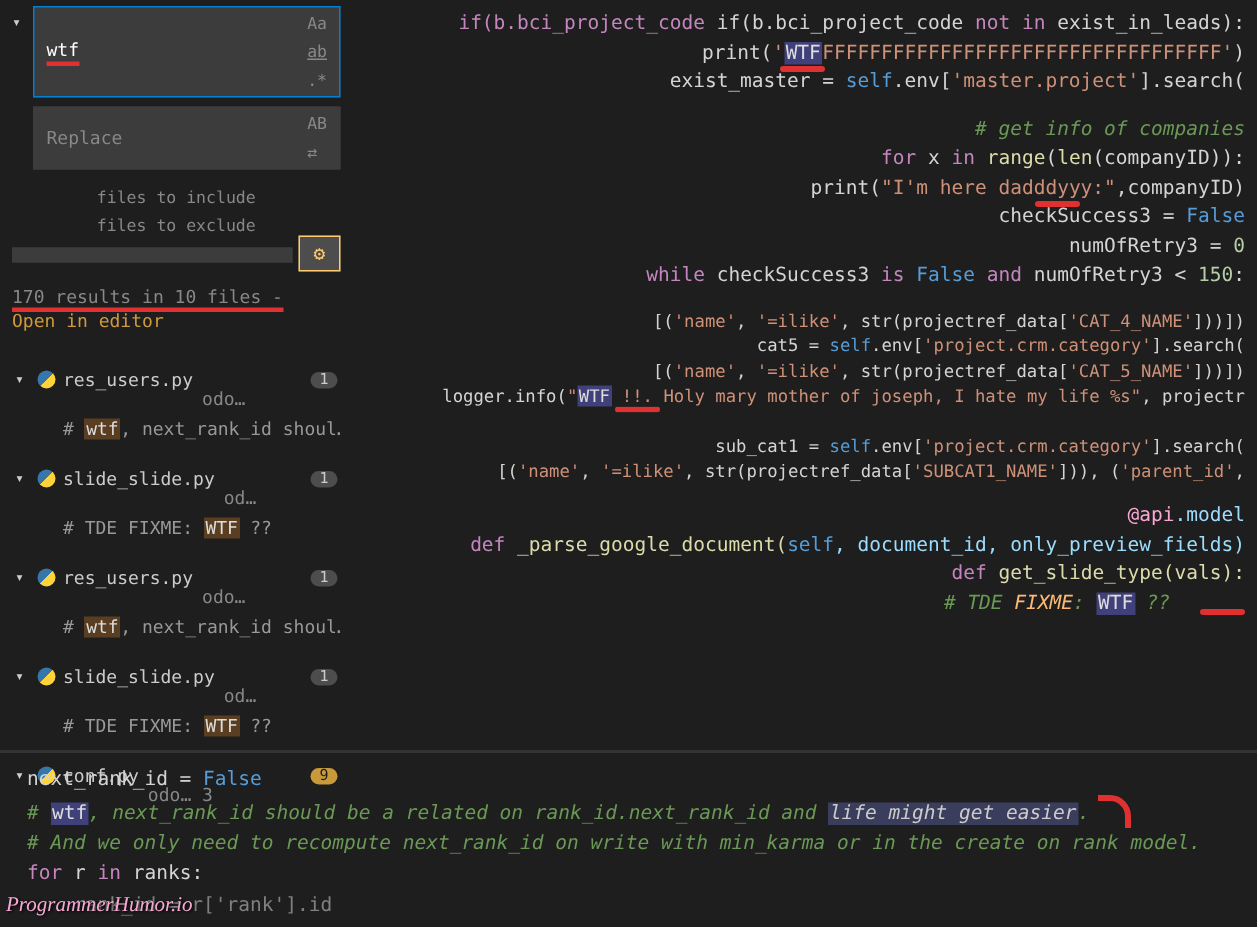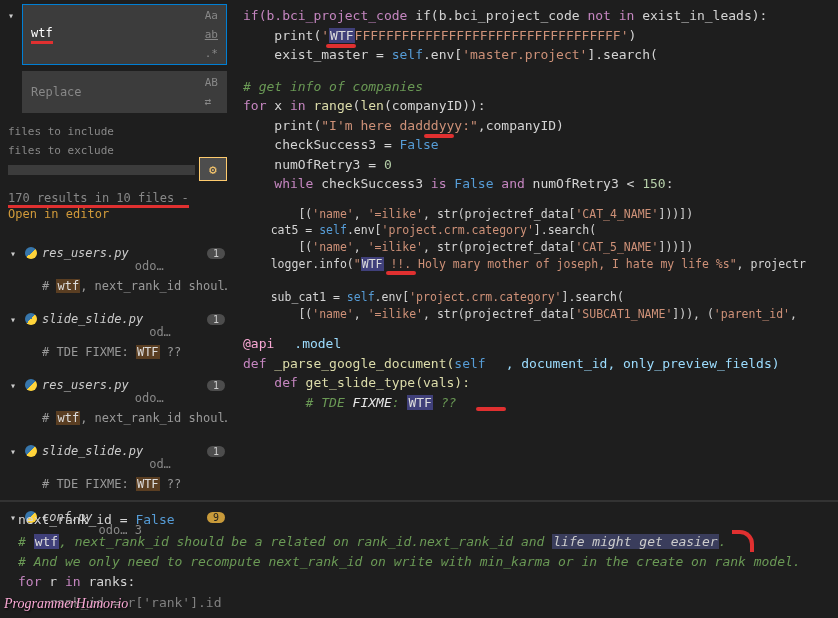--- a/index.html
+++ b/index.html
@@ -35,21 +35,21 @@
   }
   .search-box { border: 1px solid #007fd4; }
   .search-box .value { color: #fff; }
   .search-icons, .replace-icons { display: flex; gap: 6px; color: #888; font-size: 11px; flex-direction: column; }
   .search-icons span, .replace-icons span { cursor: pointer; }
   .underline-red {
     border-bottom: 3px solid #e03030;
     display: inline-block;
     padding-bottom: 1px;
   }
-  .label { color: #888; font-size: 11px; margin: 6px 0 2px; }
+  .label { color: #888; font-size: 11px; margin: 6px 0 2px; text-align: center; }
   .gear-btn {
     width: 28px; height: 24px;
     background: #4d4d4d;
     border: 1px solid #fecb6e;
     color: #fecb6e;
     display: inline-flex; align-items: center; justify-content: center;
     float: right;
     margin-top: -2px;
     font-size: 13px;
   }
@@ -64,21 +64,21 @@
   }
   .chevron { color: #ccc; font-size: 10px; width: 10px; }
   .file-icon { width: 14px; height: 14px; display: inline-flex; align-items: center; justify-content: center; }
   .py-icon::before {
     content: "";
     width: 12px; height: 12px;
     border-radius: 50%;
     background: linear-gradient(135deg, #3776ab 50%, #ffd43b 50%);
     display: inline-block;
   }
-  .fname { color: #ccc; font-style: italic; }
+  .fname { color: #ccc; }
   .fpath { color: #888; margin-left: 2px; margin-top: 26px; }
   .badge {
     background: #4d4d4d;
     color: #ccc;
     border-radius: 8px;
     padding: 0 6px;
     font-size: 10px;
     margin-left: auto;
   }
   .badge-yellow { background: #c89a3a; color: #1e1e1e; }
@@ -101,20 +101,21 @@
   }
   .snippet {
     background: #1e1e1e;
     border: 0;
     font-family: Consolas, monospace;
     font-size: 13px;
     line-height: 1.5;
     padding: 4px 6px;
     overflow: hidden;
     white-space: pre;
+    text-align: right;
   }
   .snip-small { font-size: 11.5px; line-height: 1.45; }
   .footer {
     background: #1e1e1e;
     font-family: Consolas, monospace;
     font-size: 13px;
     line-height: 1.55;
     padding: 8px 10px 2px 18px;
     white-space: pre;
     overflow: hidden;
@@ -126,21 +127,21 @@
     color: #f9a8d4;
     font-style: italic;
     font-family: Georgia, serif;
     font-size: 14px;
     text-shadow: 1px 1px 2px #000;
   }
 
   
   .kw { color: #c586c0; }
   .fn { color: #dcdcaa; }
-  .var { color: #9cdcfe; margin-left: 20px; }
+  .var { color: #9cdcfe; }
   .str { color: #ce9178; }
   .num { color: #b5cea8; }
   .cmt { color: #6a9955; font-style: italic; }
   .self { color: #569cd6; }
   .const { color: #569cd6; }
   .at { color: #f9a8d4; margin-top: 11px; }
   .grey { color: #808080; }
   .hl-wtf { background: #40407a; color: #ddd; padding: 0 1px; }
   .hl-life { background: #3a3d5c; color: #ccc; padding: 0 1px; font-style: italic; }
 
@@ -263,21 +264,21 @@
 <span>    cat5 = </span><span class="self">self</span><span>.env[</span><span class="str">'project.crm.category'</span><span>].search(</span>
 <span>        [(</span><span class="str">'name'</span><span>, </span><span class="str">'=ilike'</span><span>, str(projectref_data[</span><span class="str">'CAT_5_NAME'</span><span>]))])</span>
 <span>    logger.info(</span><span class="str">"</span><span class="hl-wtf">WTF</span><span class="str"> !!. Holy mary mother of joseph, I hate my life %s"</span><span>, projectr</span><span class="red-mark" style="position:absolute;margin-left:-420px;margin-top:15px"></span>
 
 <span>    sub_cat1 = </span><span class="self">self</span><span>.env[</span><span class="str">'project.crm.category'</span><span>].search(</span>
 <span>        [(</span><span class="str">'name'</span><span>, </span><span class="str">'=ilike'</span><span>, str(projectref_data[</span><span class="str">'SUBCAT1_NAME'</span><span>])), (</span><span class="str">'parent_id'</span><span>,</span></div>
 
     <div class="snippet"><span class="at">@api</span><span class="var">.model</span>
 <span class="kw">def</span><span class="fn"> _parse_google_document(</span><span class="self">self</span><span class="var">, document_id, only_preview_fields)</span>
 <span class="kw">    def</span><span class="fn"> get_slide_type(vals):</span>
-<span class="cmt">        # TDE </span><span class="cmt" style="font-style:italic;color:#e5e5e5">FIXME</span><span class="cmt">: </span><span class="hl-wtf">WTF</span><span class="cmt"> ??</span><span class="red-mark" style="margin-left:20px"></span></div>
+<span class="cmt">        # TDE </span><span class="cmt" style="font-style:italic;color:#fdba74">FIXME</span><span class="cmt">: </span><span class="hl-wtf">WTF</span><span class="cmt"> ??</span><span class="red-mark" style="margin-left:20px"></span></div>
   </div>
 </div>
 
 <div class="footer"><span>next_rank_id = </span><span class="const">False</span>
 <span class="cmt"># </span><span class="hl-wtf">wtf</span><span class="cmt">, next_rank_id should be a related on rank_id.next_rank_id and </span><span class="hl-life">life might get easier</span><span class="cmt">.</span><span class="red-curve"></span>
 <span class="cmt"># And we only need to recompute next_rank_id on write with min_karma or in the create on rank model.</span>
 <span class="kw">for</span><span> r </span><span class="kw">in</span><span> ranks:</span>
 <span class="grey">    rank_id = r['rank'].id</span></div>
 
 <div class="watermark">ProgrammerHumor.io</div>

